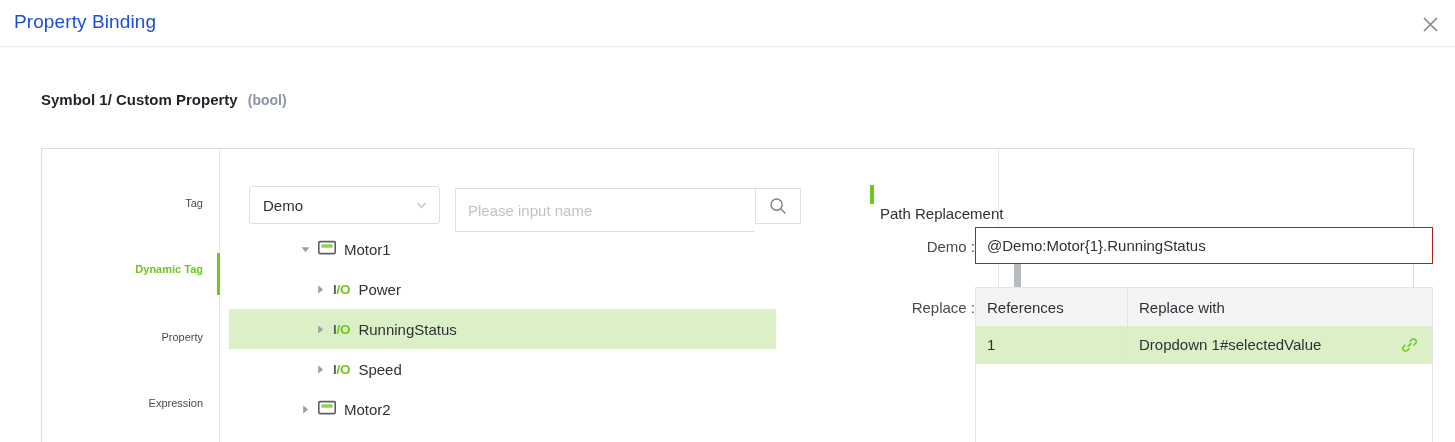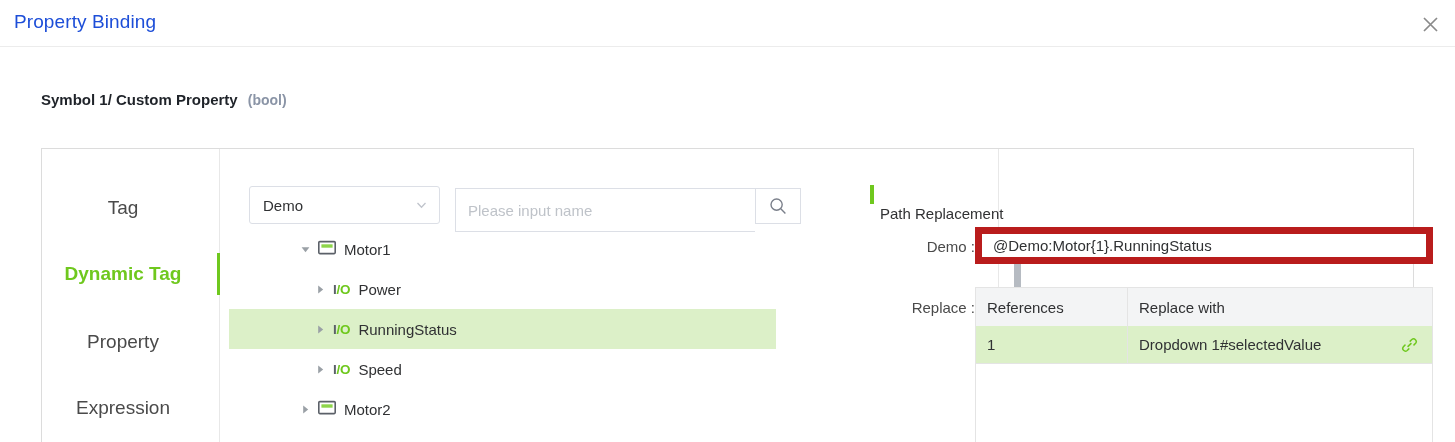--- a/index.html
+++ b/index.html
@@ -42,22 +42,22 @@
     position:absolute; left:41px; top:148px; width:1373px; height:300px;
     border:1px solid #dcdcdc; border-bottom:none; background:#fff;
   }
 
   
   .nav {
     position:absolute; left:0; top:0; width:178px; height:299px;
     border-right:1px solid #e8e8e8;
   }
   .nav-item {
-    position:absolute; right:16px; width:160px; text-align:center;
-    font-size:19px; color:#4a4a4a; cursor:pointer; white-space:nowrap;
+    position:absolute; right:16px; width:160px; text-align:right;
+    font-size:11px; color:#4a4a4a; cursor:pointer; white-space:nowrap;
   }
   .nav-item.active { color:#6fc81e; font-weight:700; }
   .nav-indicator {
     position:absolute; right:-1px; width:3px; height:42px; background:#6fc81e;
   }
   #nav0 { top:48px; }
   #nav1 { top:114px; }
   #nav2 { top:182px; }
   #nav3 { top:248px; }
   #navbar { top:104px; }
@@ -136,21 +136,21 @@
     background:#6fc81e;
   }
   .field-label {
     position:absolute; font-size:15px; color:#4a4a4a; white-space:nowrap;
     text-align:right;
   }
   #pathLabel { left:20px; top:89px; width:135px; }
   #replaceLabel { left:20px; top:150px; width:135px; }
   .path-input {
     position:absolute; left:155px; top:78px; width:458px; height:37px;
-    border:7px solid #b91c1c; background:#fff; font-size:15px; color:#303133;
+    border:1px solid #b91c1c; background:#fff; font-size:15px; color:#303133;
     padding-left:11px; font-family:"Liberation Sans", sans-serif; outline:none;
   }
   .repl-table {
     position:absolute; left:155px; top:138px; width:458px; height:161px;
     border:1px solid #e4e4e4; border-bottom:none; background:#fff;
   }
   .repl-head { display:flex; height:38px; background:#f3f4f5;text-align:center; }
   .repl-head-cell {
     font-size:15px; color:#303133; display:flex; align-items:center;
     padding-left:11px;

